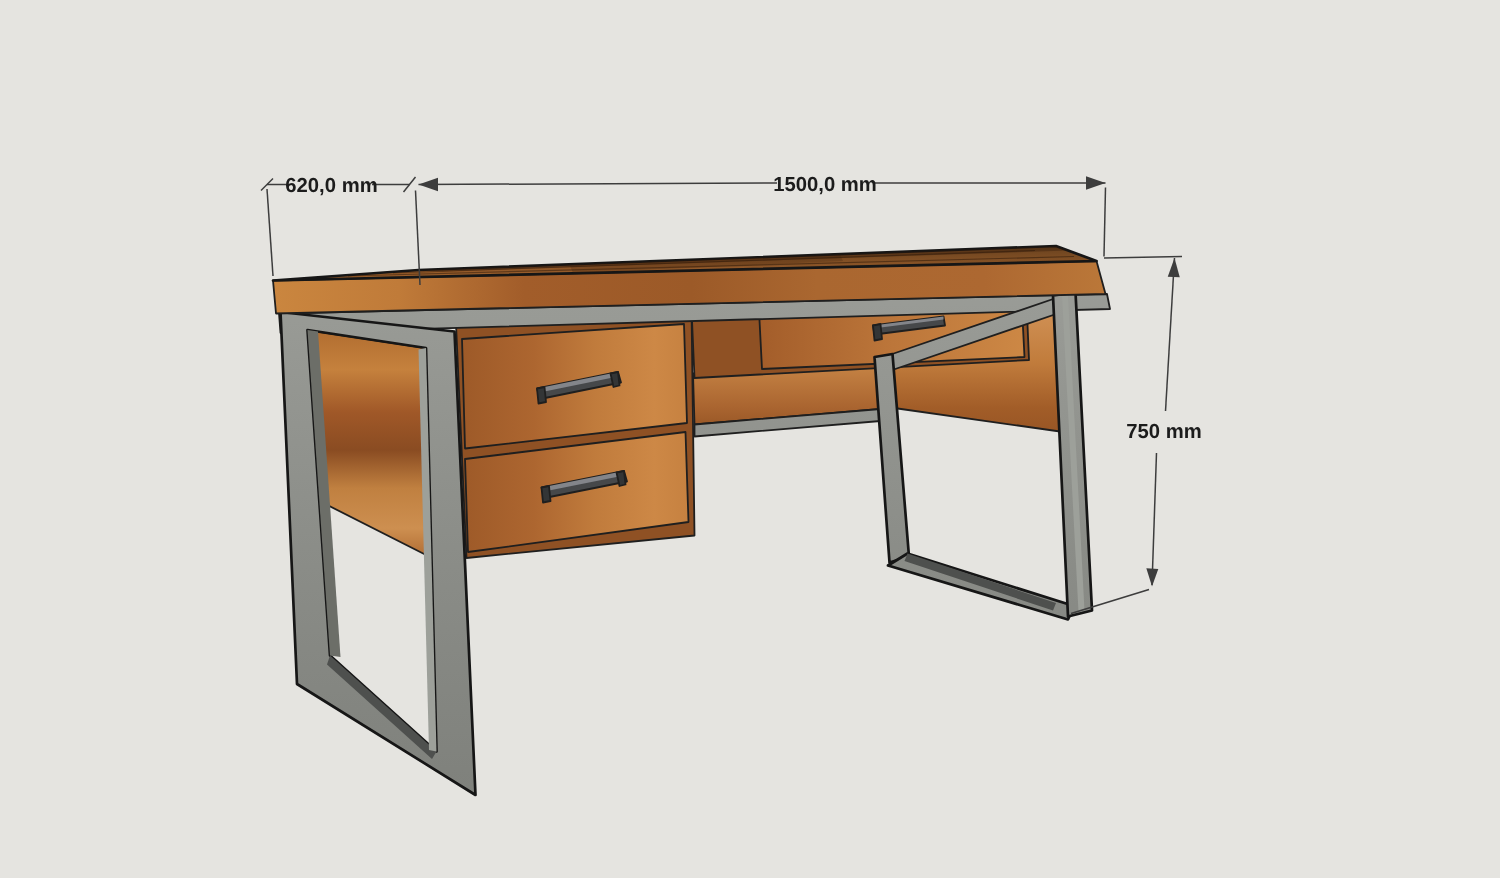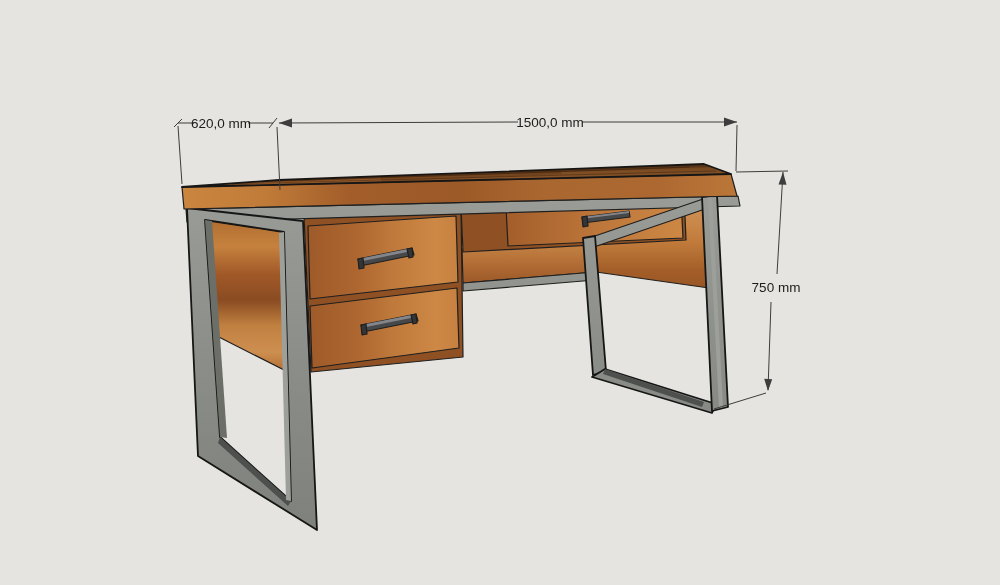--- a/index.html
+++ b/index.html
@@ -9,20 +9,21 @@
     height: 585px;
     overflow: hidden;
     font-family: "Liberation Sans", sans-serif;
     background: #e5e4e0;
   }
   .viewport {
     position: relative;
     width: 932px;
     height: 585px;
     background: #e5e4e0;
+    font-weight: bold;
   }
   svg { display: block; }
   .dim-text {
     font-family: "Liberation Sans", sans-serif;
     font-size: 13.5px;
     fill: #1c1c1c;
   }
   .edge { stroke: #1f1f1f; stroke-width: 1.2; stroke-linejoin: round; }
   .edge-heavy { stroke: #161616; stroke-width: 1.8; stroke-linejoin: round; }
   .dimline { stroke: #3d3d3d; stroke-width: 1; fill: none; }

